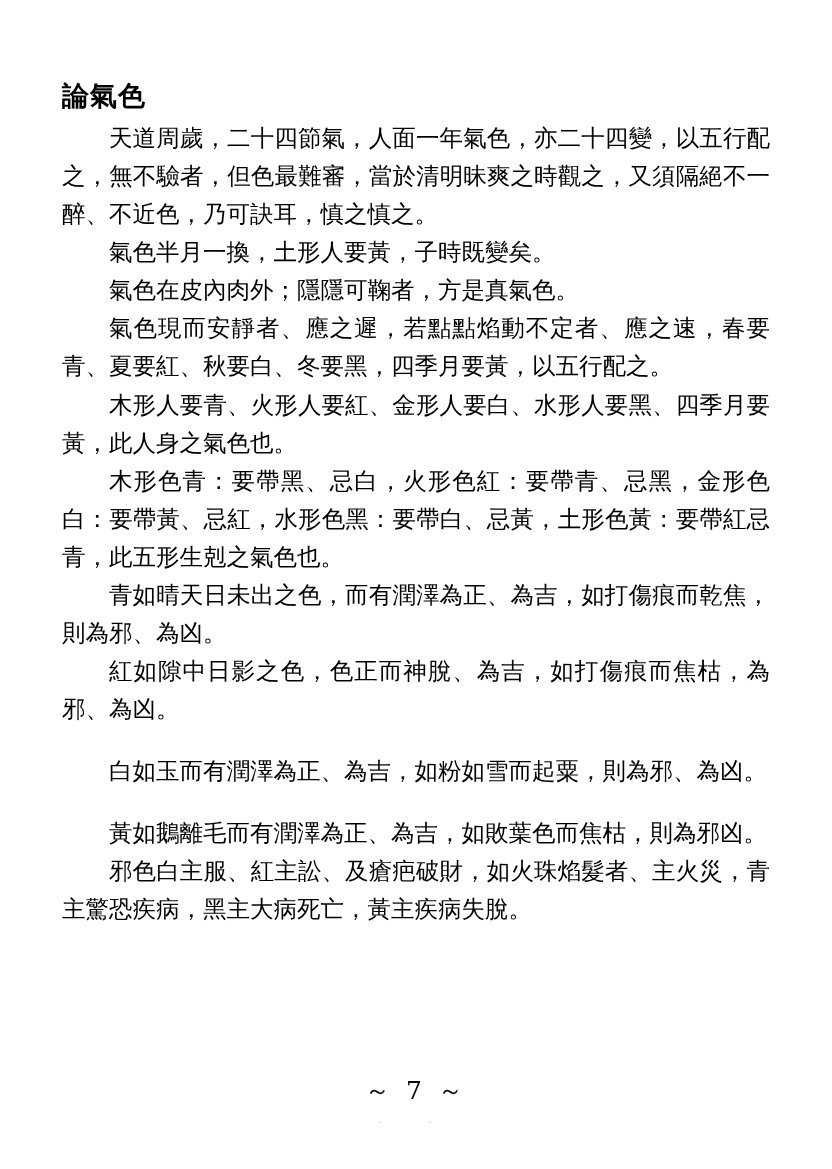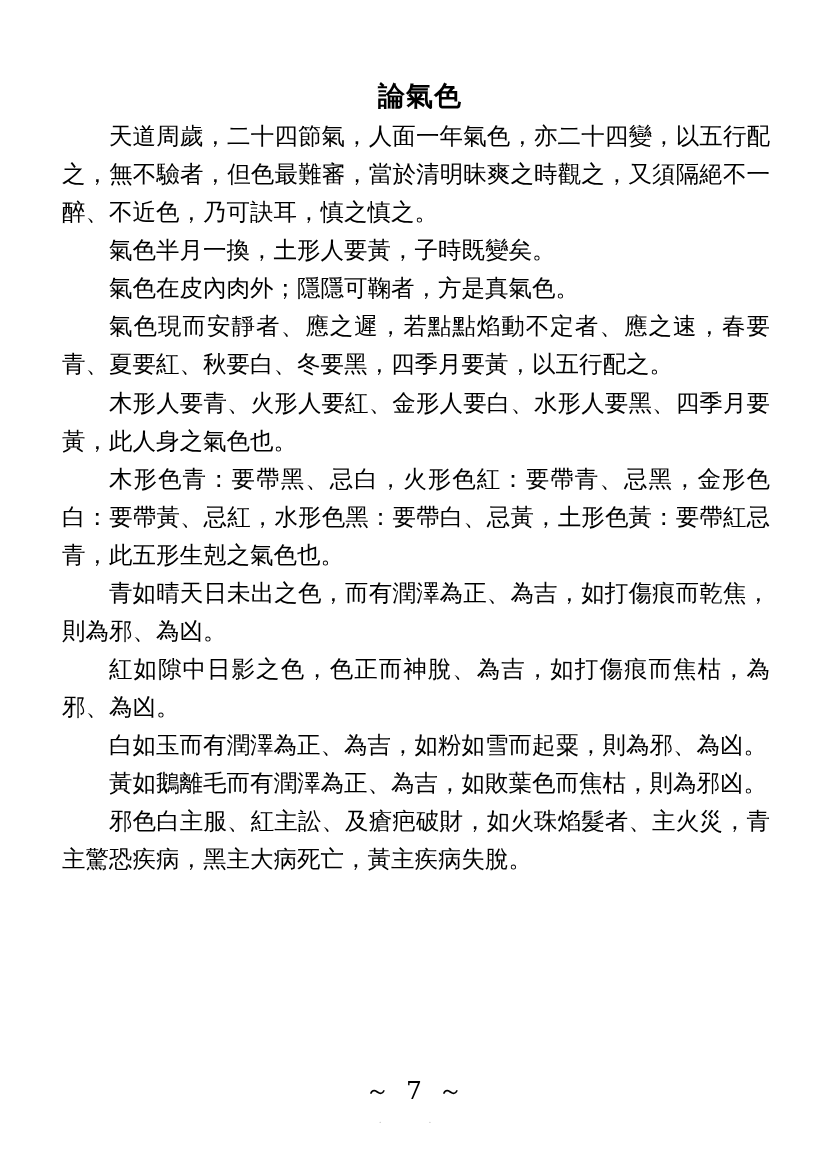--- a/index.html
+++ b/index.html
@@ -21,40 +21,40 @@
     top: 0;
     width: 832px;
     height: 1169px;
     box-sizing: border-box;
     padding: 78px 62px 40px 62px;
   }
   .doc-title {
     font-size: 27px;
     font-weight: bold;
     letter-spacing: 1px;
-    margin: 0 0 6px 8px;
+    margin: 0 0 6px 0;
     line-height: 1.3;
     font-family: "DejaVu Serif", "Liberation Serif", serif;
-    text-align: center;
   }
   .body-text {
     font-size: 23.5px;
     line-height: 1.62;
     text-align: justify;
     text-justify: inter-character;
-    font-family: Liberation Mono, monospace;
+    font-family: Liberation Serif, serif;
   }
   p.para {
     margin: 0;
     text-indent: 2em;
     text-align: justify;
     text-justify: inter-character;
   }
   p.para.last-short {
     text-align: left;
+    margin-top: 24px;
   }
   .page-number {
     position: absolute;
     left: 0;
     right: 0;
     bottom: 62px;
     text-align: center;
     font-size: 25px;
     letter-spacing: 4px;
     font-family: "DejaVu Serif", "Liberation Serif", serif;

